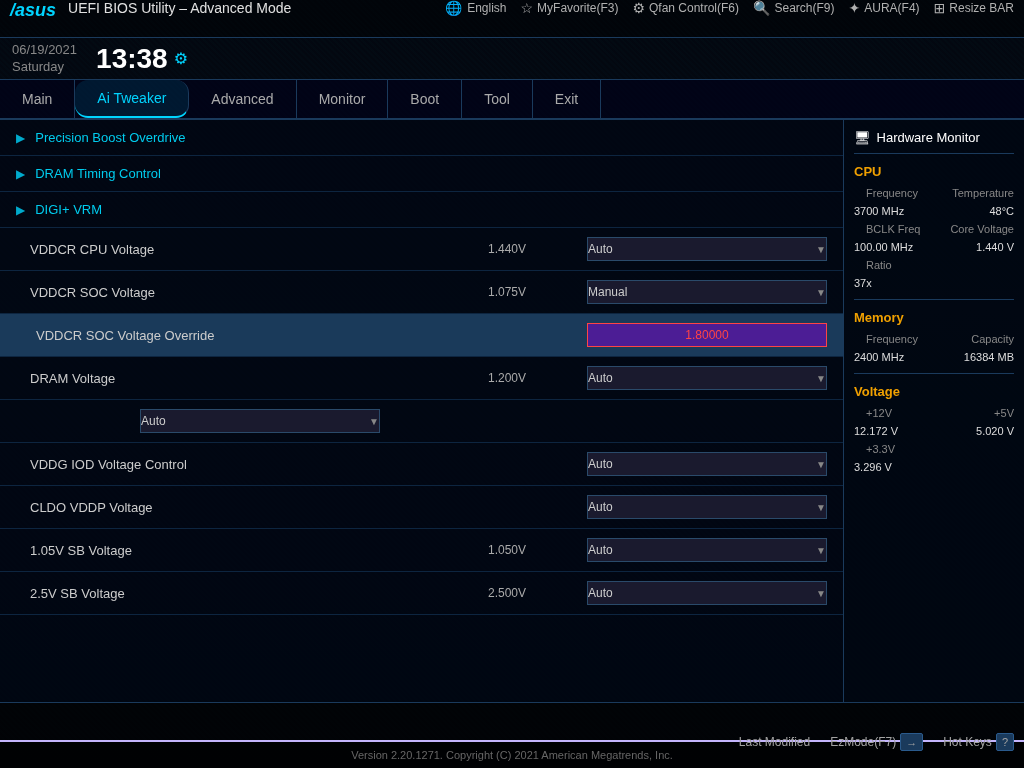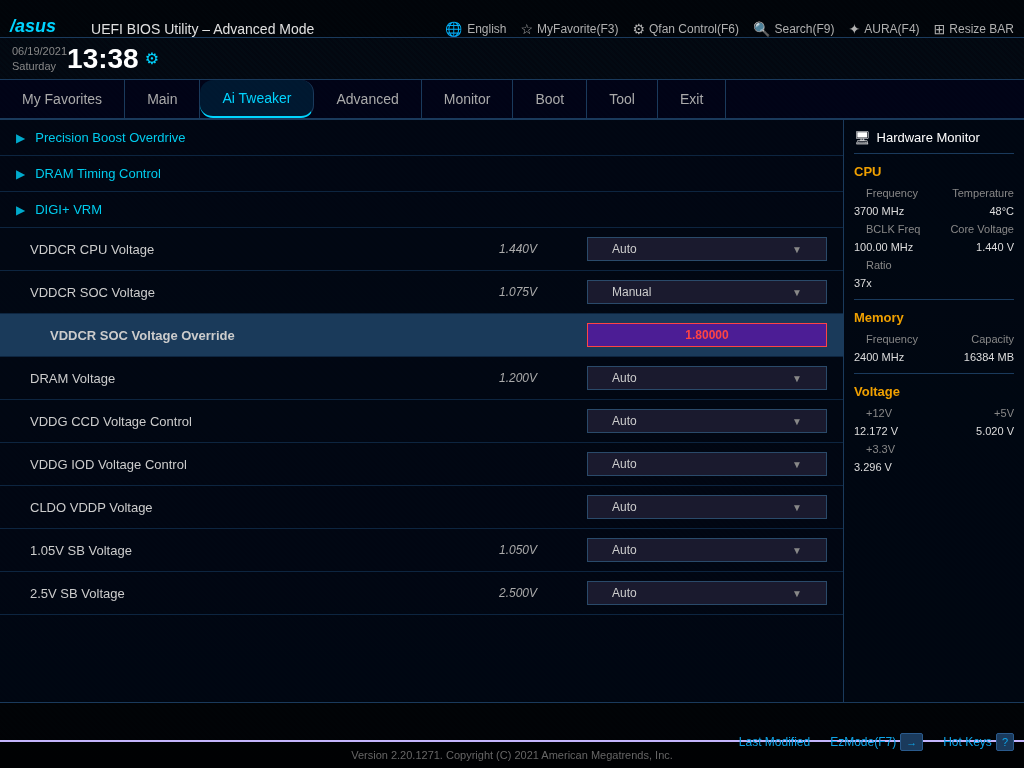--- a/index.html
+++ b/index.html
@@ -30,39 +30,38 @@
       z-index: 1;
       width: 100%;
       height: 100%;
     }
 
     
     .header {
       background: rgba(0,0,0,0.7);
       height: 38px;
       display: flex;
-      align-items: flex-end;
+      align-items: flex-start;
       padding: 0 10px;
       border-bottom: 1px solid #1a3a5c;
     }
 
     .asus-logo {
       color: #00d4ff;
       font-size: 18px;
       font-weight: bold;
       font-style: italic;
       margin-right: 12px;
       font-family: Arial Black, sans-serif;
     }
 
     .bios-title {
       color: #e0e0e0;
       font-size: 14px;
       flex: 1;
-      margin-left: 23px;
     }
 
     .header-right {
       display: flex;
       align-items: center;
       gap: 14px;
       font-size: 12px;
       color: #b0b0b0;
     }
 
@@ -81,24 +80,24 @@
     .datetime-bar {
       background: rgba(0,0,0,0.5);
       height: 42px;
       display: flex;
       align-items: center;
       padding: 0 12px;
       border-bottom: 1px solid #1a3a5c;
     }
 
     .date-info {
-      font-size: 11px;
+      font-size: 13px;
       color: #888;
       line-height: 1.3;
-      margin-right: 0;
+      margin-right: 19px;
     }
 
     .time-display {
       font-size: 28px;
       color: #fff;
       font-weight: bold;
       margin-right: 6px;
     }
 
     .settings-icon {
@@ -171,29 +170,28 @@
     .setting-name {
       flex: 1;
       color: #ccc;
     }
 
     .setting-value {
       color: #aaa;
       font-size: 12px;
       margin-right: 10px;
       min-width: 60px;
-      text-align: right;
-      font-style: italic;
+      text-align: center;
     }
 
     .setting-dropdown {
       background: #1a1a2e;
       border: 1px solid #2a4a6a;
       color: #ccc;
-      padding: 4px 24px;
+      padding: 4px 0;
       font-size: 12px;
       width: 240px;
       display: flex;
       align-items: center;
       justify-content: space-between;
       cursor: pointer;
     }
 
     .setting-input-active {
       background: #4c1d95;
@@ -291,21 +289,21 @@
       height: 38px;
       display: flex;
       align-items: center;
       justify-content: flex-end;
       padding: 0 10px;
       gap: 20px;
       border-top: 1px solid #1a3a5c;
     }
 
     .bottom-btn {
-      color: #0ea5e9;
+      color: #a3a3a3;
       font-size: 12px;
       cursor: pointer;
       display: flex;
       align-items: center;
       gap: 4px;
       margin-top: 40px;
     }
 
     .bottom-btn .key-badge {
       background: #1a3a5c;
@@ -378,23 +376,20 @@
     <div class="date-info">
       <div>06/19/2021</div>
       <div>Saturday</div>
     </div>
     <div class="time-display">13:38</div>
     <span class="settings-icon">⚙</span>
   </div>
 
   <div class="nav-bar">
     <div class="nav-tab">
-      <span>My Favorites</span>
-    </div>
-    <div class="nav-tab">
       <span>Main</span>
     </div>
     <div class="nav-tab active">
       <span>Ai Tweaker</span>
     </div>
     <div class="nav-tab">
       <span>Advanced</span>
     </div>
     <div class="nav-tab">
       <span>Monitor</span>
@@ -440,39 +435,38 @@
 
       <div class="setting-row">
         <span class="setting-name">VDDCR SOC Voltage</span>
         <span class="setting-value">1.075V</span>
         <div class="setting-dropdown">
           <span>Manual</span>
           <span class="dropdown-arrow">▼</span>
         </div>
       </div>
 
-      <div class="setting-row selected" style="padding-left: 50px; font-weight: bold;">
+      <div class="setting-row selected" style="padding-left: 36px;">
         <span class="setting-name">VDDCR SOC Voltage Override</span>
         <span class="setting-value"></span>
         <div class="setting-input-active">
           <span>1.80000</span>
         </div>
       </div>
 
       <div class="setting-row">
         <span class="setting-name">DRAM Voltage</span>
         <span class="setting-value">1.200V</span>
         <div class="setting-dropdown">
           <span>Auto</span>
           <span class="dropdown-arrow">▼</span>
         </div>
       </div>
 
       <div class="setting-row">
-        <span class="setting-name">VDDG CCD Voltage Control</span>
         <span class="setting-value"></span>
         <div class="setting-dropdown">
           <span>Auto</span>
           <span class="dropdown-arrow">▼</span>
         </div>
       </div>
 
       <div class="setting-row">
         <span class="setting-name">VDDG IOD Voltage Control</span>
         <span class="setting-value"></span>

